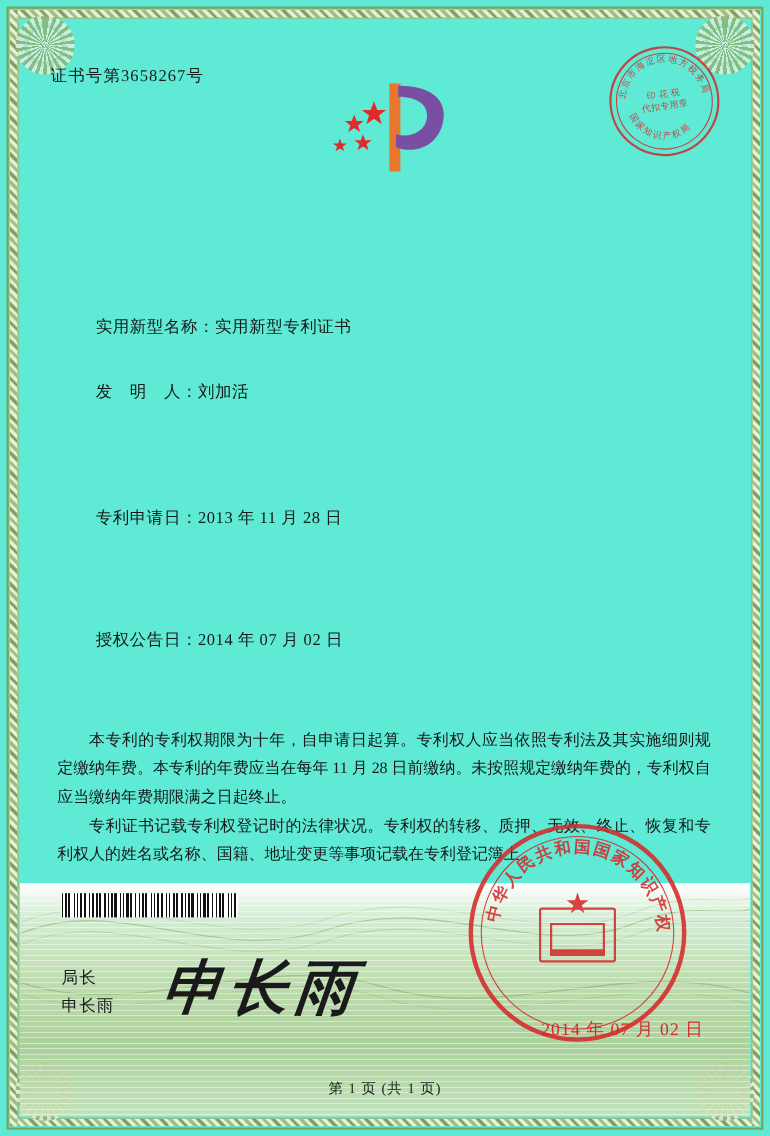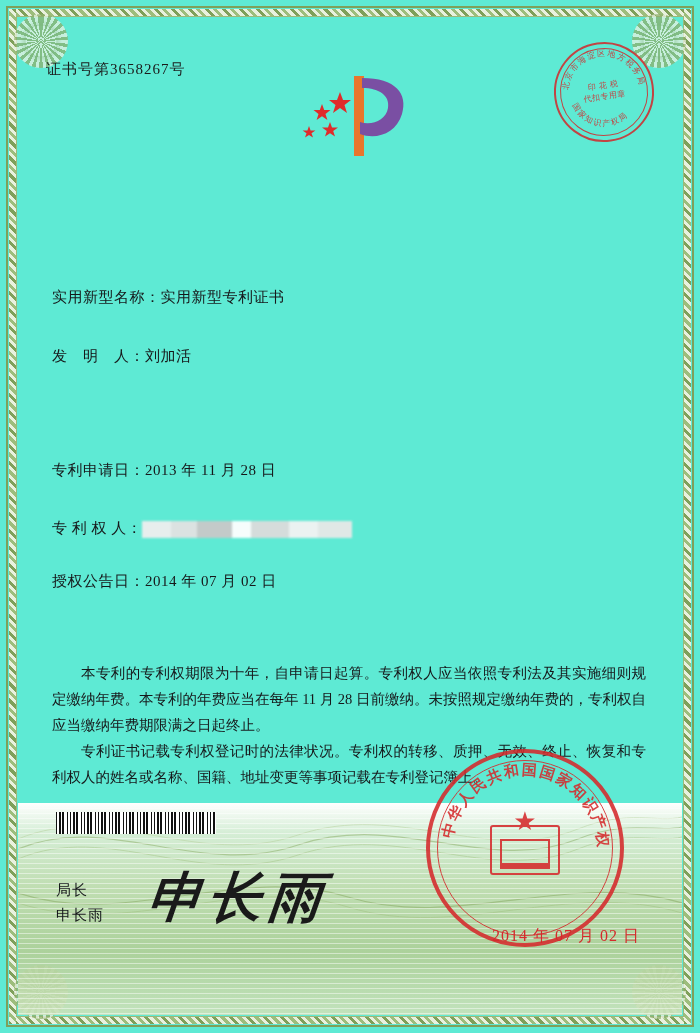--- a/index.html
+++ b/index.html
@@ -153,21 +153,21 @@
   }
 
   .field {
     position: absolute;
     left: 52px;
     font-size: 15px;
     color: #16181a;
     letter-spacing: 0.5px;
     white-space: nowrap;
   }
-  .field .lbl { display: inline-block; }
+  .field .lbl { display: inline-block; margin-left: 35px; }
   .field .val { }
 
   .redacted {
     display: inline-block;
     vertical-align: middle;
     width: 210px;
     height: 17px;
     background:
       linear-gradient(to right,
         #efefef 0 14%, #e2e2e2 14% 26%, #c9c9c9 26% 43%,
@@ -365,23 +365,20 @@
 
     <div class="field" style="top:347px">
       <span class="lbl">发　明　人：</span><span class="val">刘加活</span>
     </div>
 
 
     <div class="field" style="top:461px">
       <span class="lbl">专利申请日：</span><span class="val">2013 年 11 月 28 日</span>
     </div>
 
-    <div class="field" style="top:519px">
-      <span class="lbl">专 利 权 人：</span><span class="redacted"></span>
-    </div>
 
     <div class="field" style="top:572px">
       <span class="lbl">授权公告日：</span><span class="val">2014 年 07 月 02 日</span>
     </div>
 
     <div class="para" style="top:660px">本专利的专利权期限为十年，自申请日起算。专利权人应当依照专利法及其实施细则规定缴纳年费。本专利的年费应当在每年 11 月 28 日前缴纳。未按照规定缴纳年费的，专利权自应当缴纳年费期限满之日起终止。</div>
     <div class="para" style="top:738px">专利证书记载专利权登记时的法律状况。专利权的转移、质押、无效、终止、恢复和专利权人的姓名或名称、国籍、地址变更等事项记载在专利登记簿上。</div>
 
     <div class="barcode"></div>
 
@@ -400,15 +397,16 @@
         </defs>
         <text>
           <textPath href="#bigArcTop" startOffset="4%">中华人民共和国国家知识产权局</textPath>
         </text>
       </svg>
       <div class="star">★</div>
       <div class="emblem"></div>
     </div>
     <div class="seal-date">2014 年 07 月 02 日</div>
 
+    <div class="footer">第 1 页 (共 1 页)</div>
 
   </div>
 </div>
 
 </body></html>

